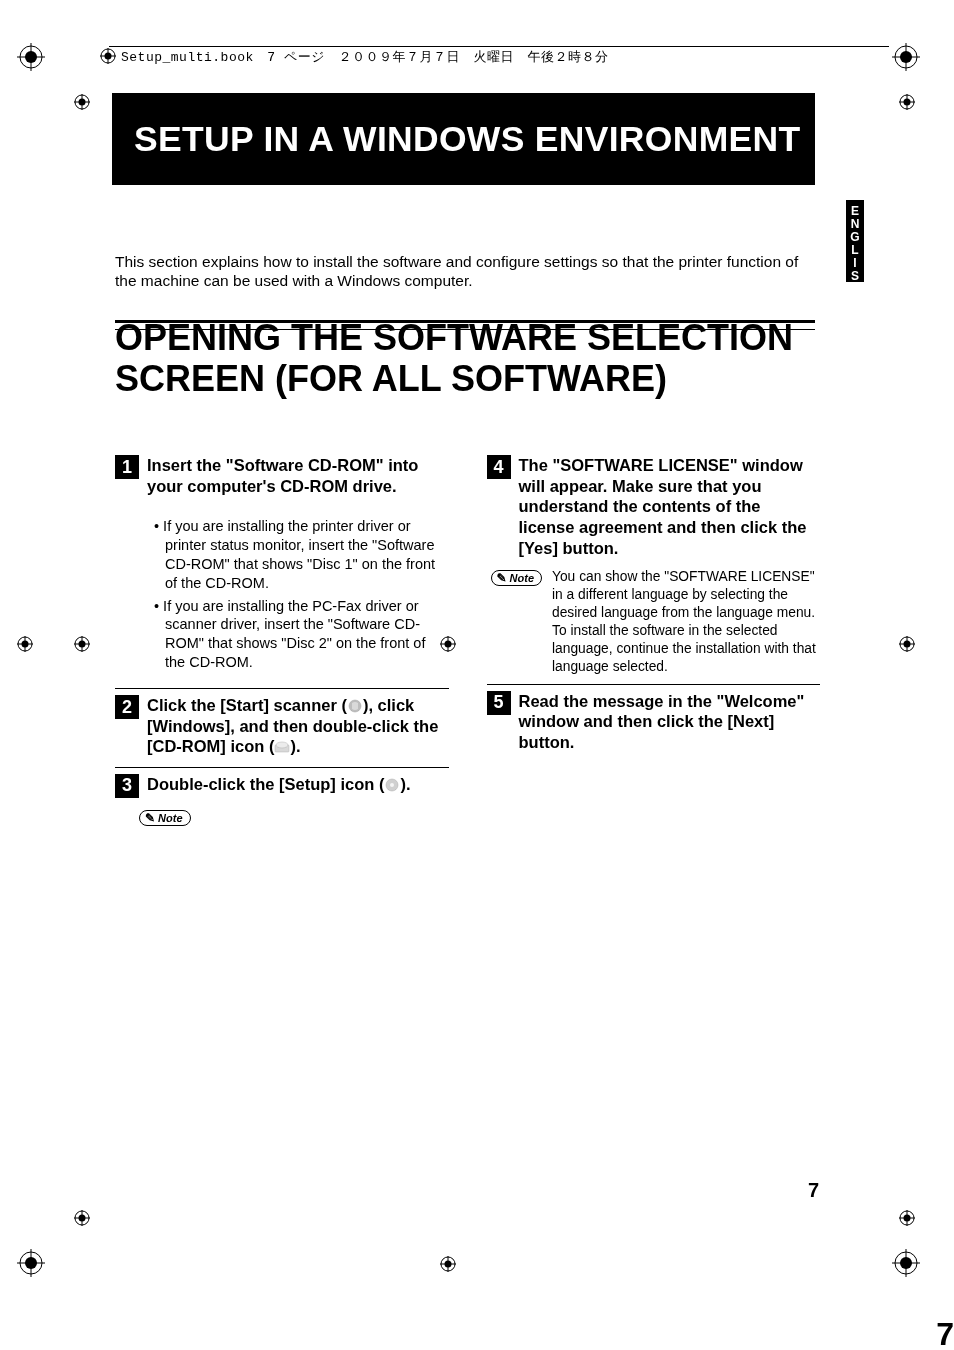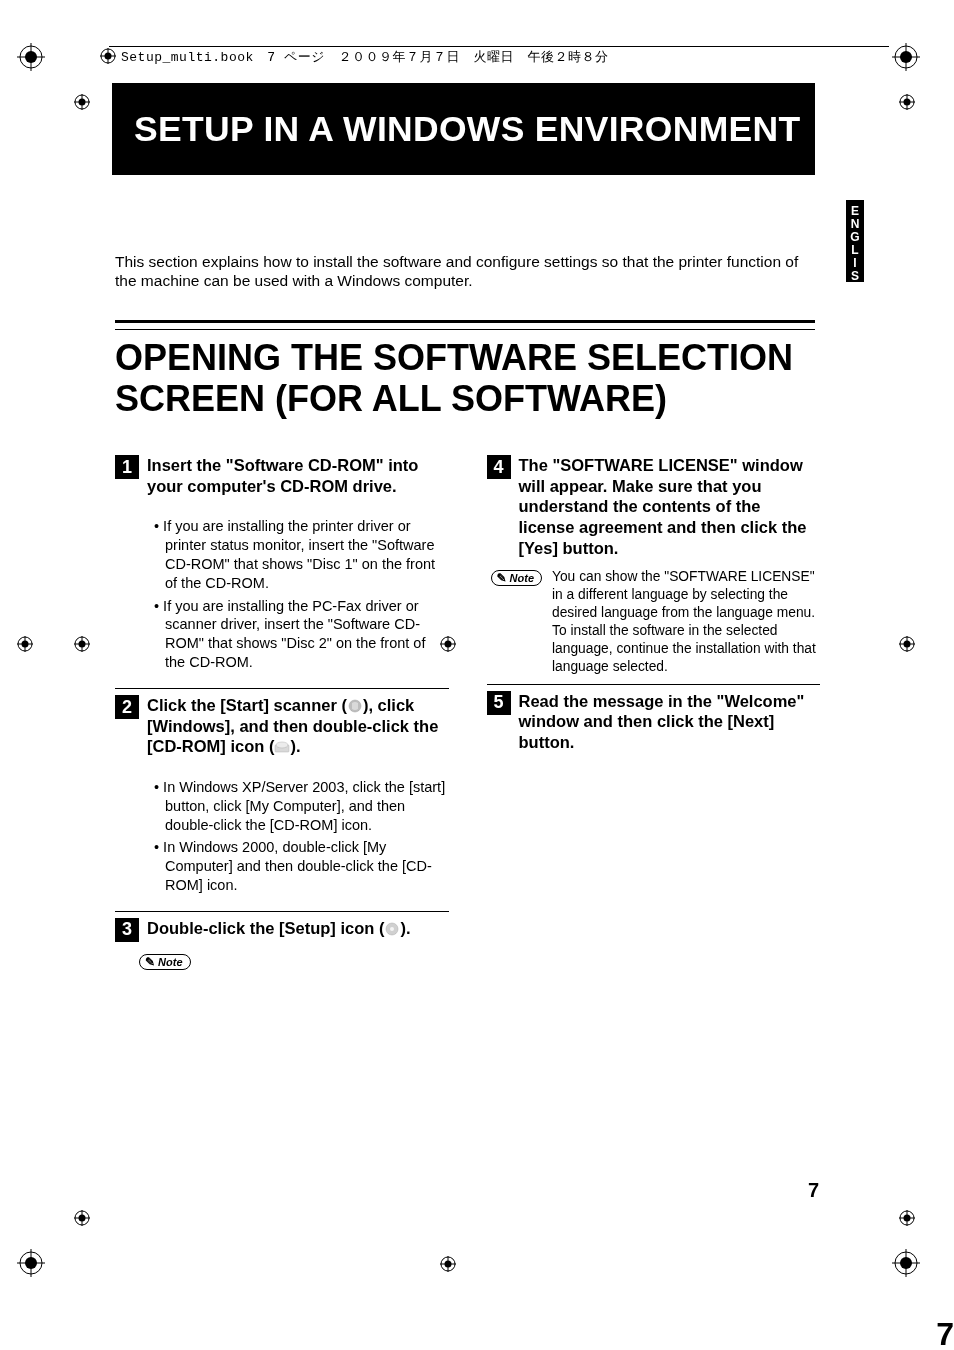--- a/index.html
+++ b/index.html
@@ -31,21 +31,21 @@
     position: absolute;
     top: 48px;
     left: 121px;
     font-size: 13px;
     letter-spacing: 0.5px;
     font-family: "MS Gothic", "Courier New", monospace;
   }
 
   .title-banner {
     position: absolute;
-    top: 83px;
+    top: 93px;
     left: 112px;
     width: 703px;
     height: 92px;
     background: #000;
     color: #fff;
     display: flex;
     align-items: center;
     padding-left: 22px;
     box-sizing: border-box;
   }
@@ -84,21 +84,21 @@
     left: 115px;
     width: 700px;
     top: 320px;
     height: 6px;
     border-top: 3px solid #000;
     border-bottom: 1px solid #000;
   }
 
   .section-title {
     position: absolute;
-    top: 337px;
+    top: 317px;
     left: 115px;
     width: 700px;
     font-size: 36px;
     font-weight: bold;
     line-height: 1.15;
   }
 
   .columns {
     position: absolute;
     top: 455px;
@@ -361,24 +361,20 @@
               <path d="M5 4 Q8 2 11 4 L11 10 Q8 12 5 10 Z" fill="#bbb"></path>
             </svg>
           </span><span>), click [Windows], and then double-click the [CD-ROM] icon (</span><span class="icon-inline">
             <svg viewBox="0 0 16 14">
               <rect x="1" y="5" width="14" height="7" rx="1" fill="#bbb" stroke="#777" stroke-width="0.5"></rect>
               <ellipse cx="8" cy="5" rx="6" ry="3" fill="#ddd" stroke="#777" stroke-width="0.5"></ellipse>
             </svg>
           </span><span>).</span>
       </div>
     </div>
-    <ul class="bullets">
-      <li>In Windows XP/Server 2003, click the [start] button, click [My Computer], and then double-click the [CD-ROM] icon.</li>
-      <li>In Windows 2000, double-click [My Computer] and then double-click the [CD-ROM] icon.</li>
-    </ul>
     <hr class="hr-thin">
     <div class="step">
       <div class="step-num">3</div>
       <div class="step-title">
         <span>Double-click the [Setup] icon (</span><span class="icon-inline">
             <svg viewBox="0 0 16 14">
               <circle cx="8" cy="7" r="6" fill="#aaa" stroke="#666" stroke-width="0.5"></circle>
               <circle cx="8" cy="7" r="2" fill="#eee"></circle>
             </svg>
           </span><span>).</span>

